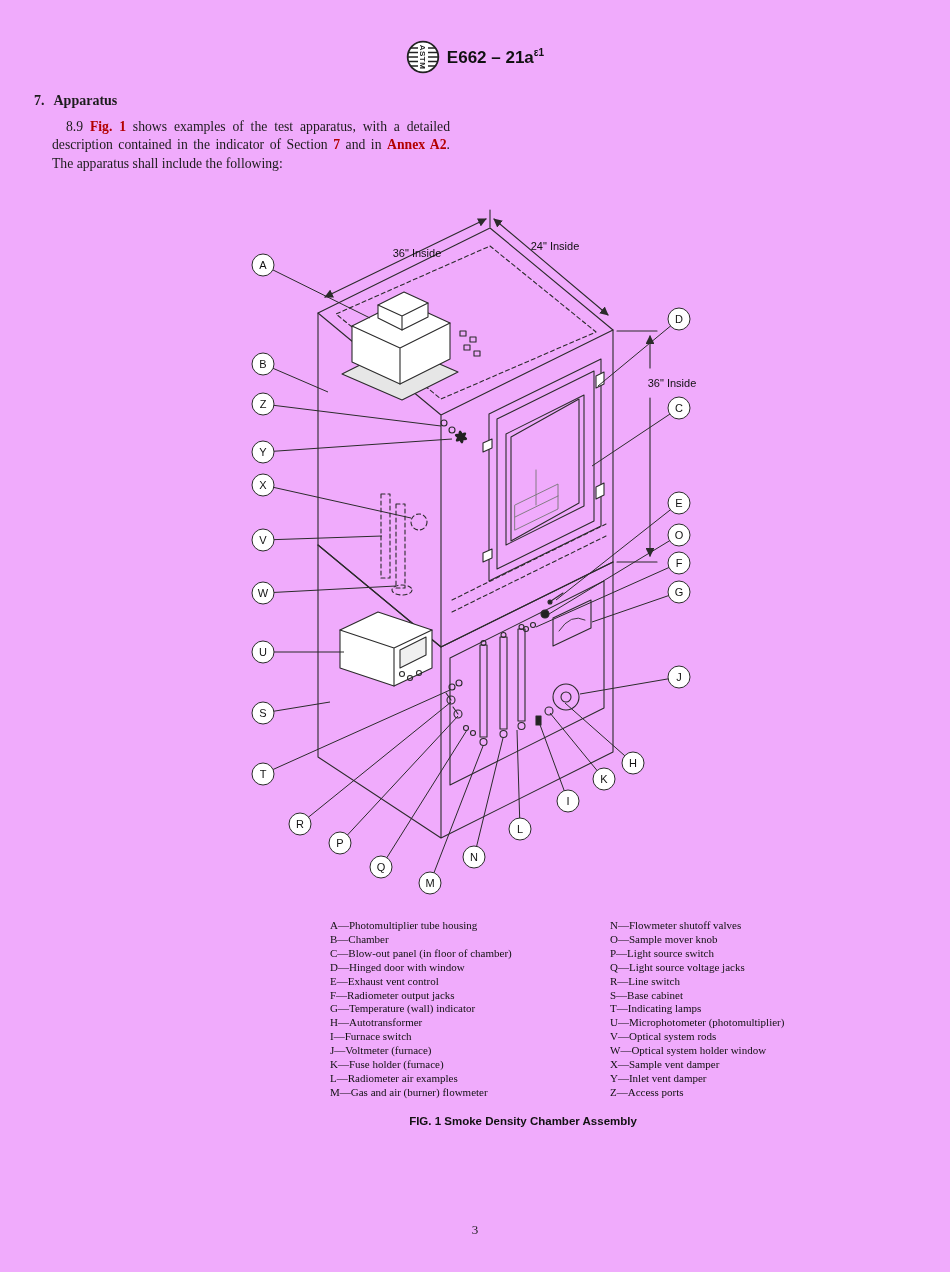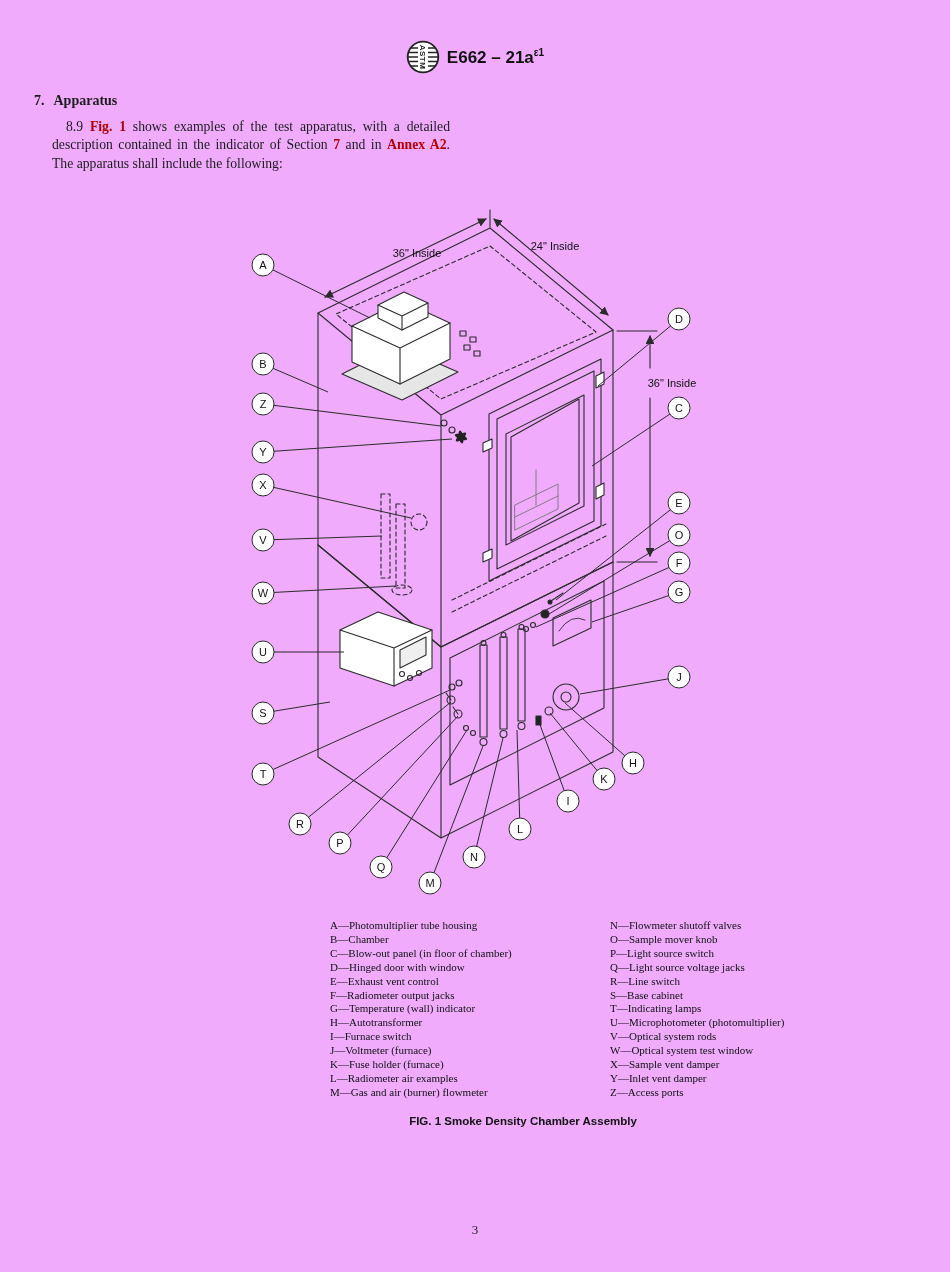--- a/index.html
+++ b/index.html
@@ -354,21 +354,21 @@
   <div class="legend-col legend-right">
     <div class="legend-item">N—Flowmeter shutoff valves</div>
     <div class="legend-item">O—Sample mover knob</div>
     <div class="legend-item">P—Light source switch</div>
     <div class="legend-item">Q—Light source voltage jacks</div>
     <div class="legend-item">R—Line switch</div>
     <div class="legend-item">S—Base cabinet</div>
     <div class="legend-item">T—Indicating lamps</div>
     <div class="legend-item">U—Microphotometer (photomultiplier)</div>
     <div class="legend-item">V—Optical system rods</div>
-    <div class="legend-item">W—Optical system test window</div>
+    <div class="legend-item">W—Optical system holder window</div>
     <div class="legend-item">X—Sample vent damper</div>
     <div class="legend-item">Y—Inlet vent damper</div>
     <div class="legend-item">Z—Access ports</div>
   </div>
 
   <div class="fig-caption">FIG. 1 Smoke Density Chamber Assembly</div>
 
   <div class="page-num">3</div>
 
 </div>

